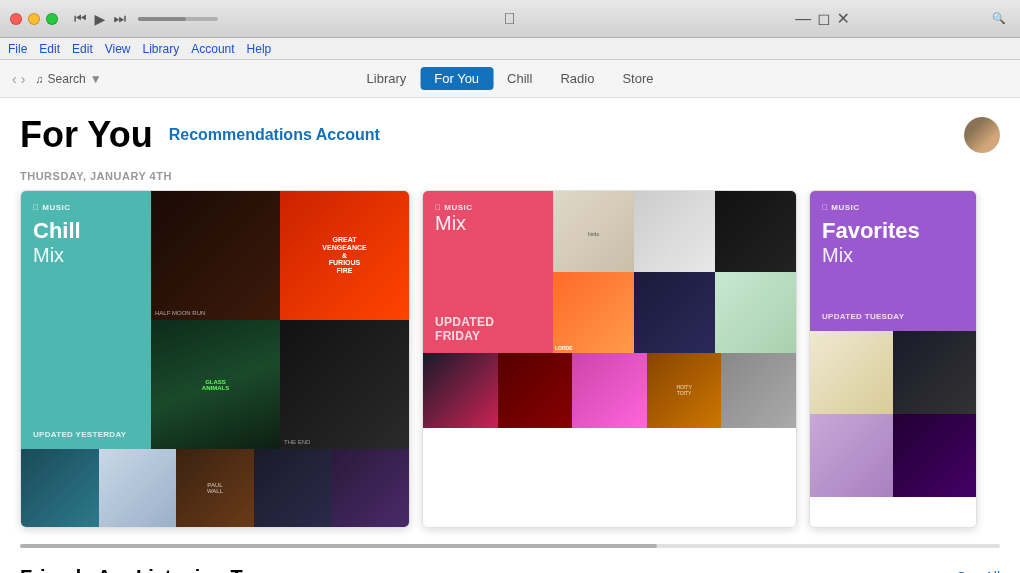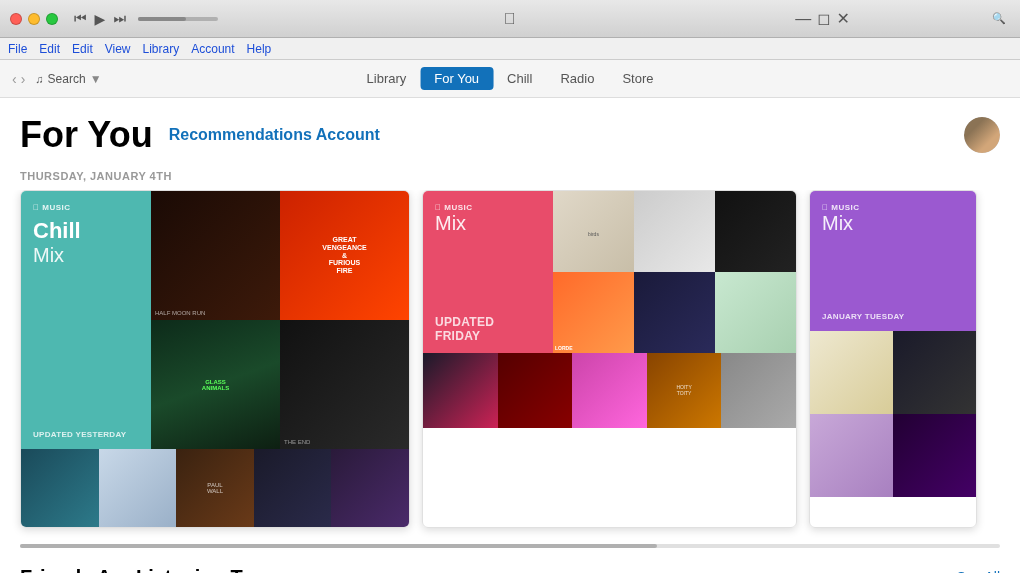--- a/index.html
+++ b/index.html
@@ -300,23 +300,24 @@
           <span style="font-size:5px;color:rgba(255,255,255,0.8);text-align:center;">HOITY<br>TOITY</span>
         </div>
         <div style="width:20%;aspect-ratio:1;background:linear-gradient(135deg,#888,#aaa);overflow:hidden;"></div>
       </div>
     </div>
 
     <div class="mix-card" style="width:168px;border-radius:6px;overflow:hidden;box-shadow:0 2px 8px rgba(0,0,0,0.15);">
       <div style="background:#9b59d0;padding:12px 10px 10px 12px;min-height:140px;display:flex;flex-direction:column;justify-content:space-between;">
         <div>
           <div style="font-size:8px;color:rgba(255,255,255,0.85);font-weight:600;letter-spacing:0.5px;"> MUSIC</div>
+          <div style="font-size:22px;font-weight:bold;color:#fff;margin-top:6px;">Favorites</div>
           <div style="font-size:20px;color:rgba(255,255,255,0.9);">Mix</div>
         </div>
-        <div style="font-size:8px;color:rgba(255,255,255,0.8);font-weight:600;letter-spacing:0.3px;">JANUARY TUESDAY</div>
+        <div style="font-size:8px;color:rgba(255,255,255,0.8);font-weight:600;letter-spacing:0.3px;">UPDATED TUESDAY</div>
       </div>
 
       <div style="display:flex;">
         <div style="width:50%;aspect-ratio:1;background:linear-gradient(135deg,#eee8d0,#d8cc98);overflow:hidden;"></div>
         <div style="width:50%;aspect-ratio:1;background:linear-gradient(135deg,#1a1a2a,#333);overflow:hidden;"></div>
       </div>
       <div style="display:flex;">
         <div style="width:50%;aspect-ratio:1;background:linear-gradient(135deg,#c8a8d8,#a880c0);overflow:hidden;"></div>
         <div style="width:50%;aspect-ratio:1;background:linear-gradient(135deg,#220033,#440066);overflow:hidden;"></div>
       </div>

